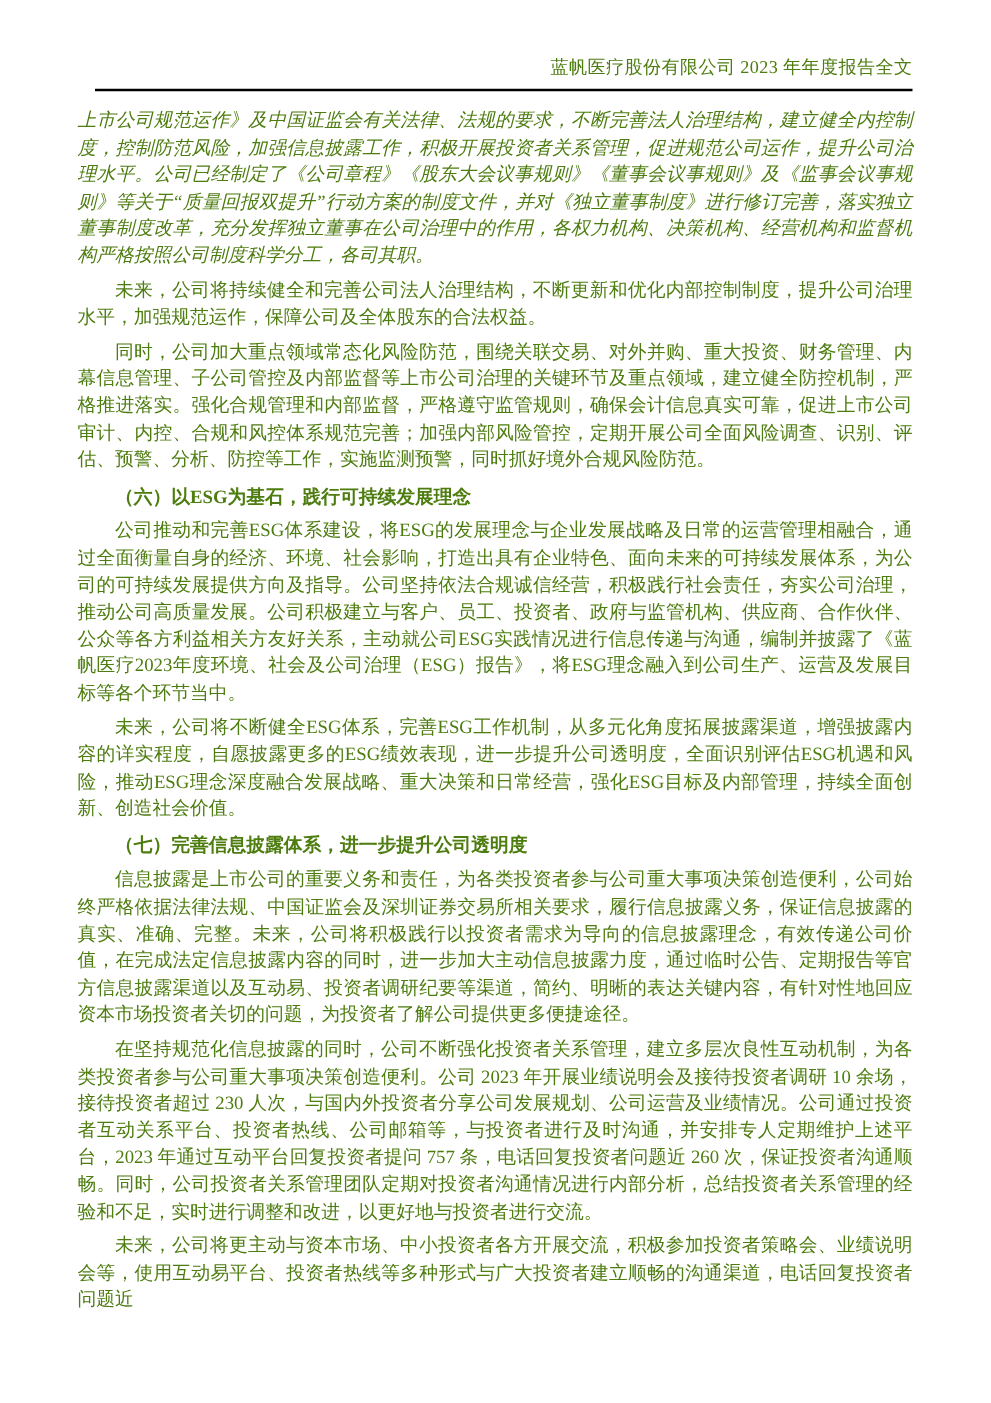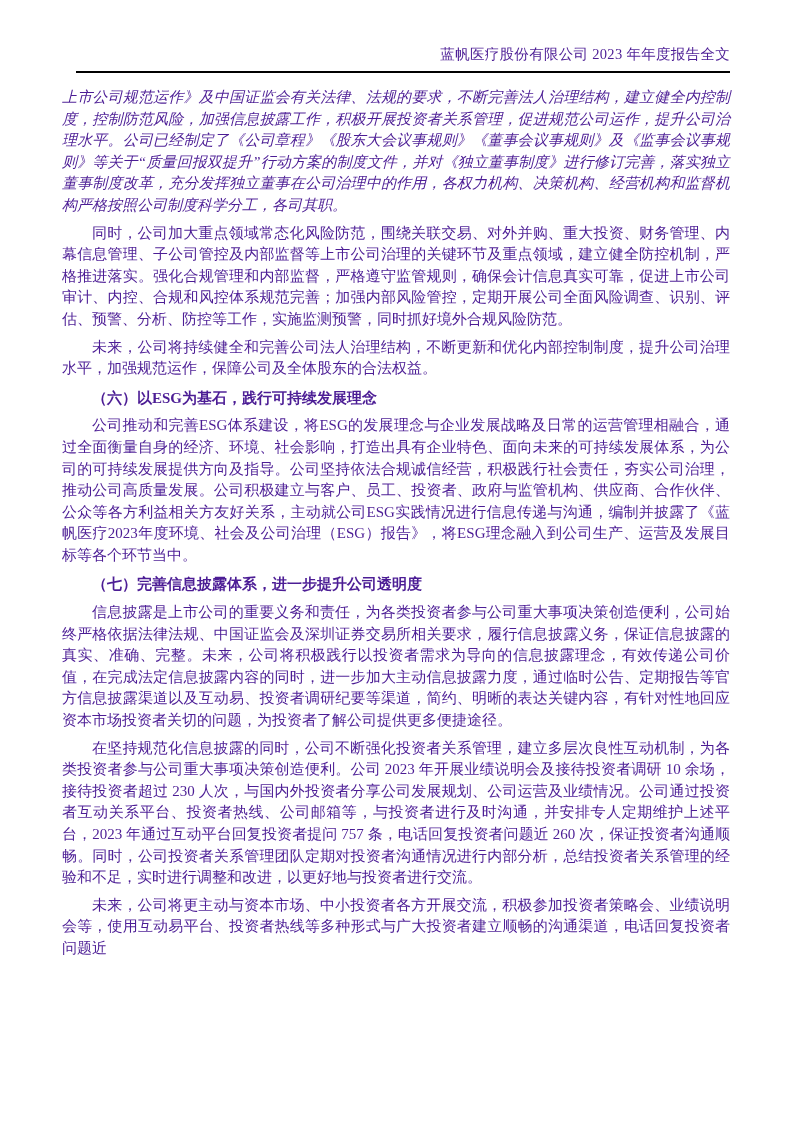--- a/index.html
+++ b/index.html
@@ -6,21 +6,21 @@
     margin: 0;
     padding: 0;
     background: #ffffff;
   }
   .page {
     position: relative;
     width: 793px;
     height: 1122px;
     margin: 0 auto;
     background: #ffffff;
-    color: #4c1d95;
+    color: #4d7c0f;
     font-family: "Liberation Serif", "DejaVu Serif", serif;
     overflow: hidden;
     box-sizing: border-box;
   }
   .page-header {
     margin: 44px 63px 0 76px;
     padding-bottom: 7px;
     border-bottom: 2px solid #000000;
     text-align: right;
     font-size: 14.5px;
@@ -53,28 +53,29 @@
 <div class="page">
 
   <div class="page-header">
     <span>蓝帆医疗股份有限公司 2023 年年度报告全文</span>
   </div>
 
   <div class="doc-body">
 
     <p class="para continuation">上市公司规范运作》及中国证监会有关法律、法规的要求，不断完善法人治理结构，建立健全内控制度，控制防范风险，加强信息披露工作，积极开展投资者关系管理，促进规范公司运作，提升公司治理水平。公司已经制定了《公司章程》《股东大会议事规则》《董事会议事规则》及《监事会议事规则》等关于“质量回报双提升”行动方案的制度文件，并对《独立董事制度》进行修订完善，落实独立董事制度改革，充分发挥独立董事在公司治理中的作用，各权力机构、决策机构、经营机构和监督机构严格按照公司制度科学分工，各司其职。</p>
 
+    <p class="para">未来，公司将持续健全和完善公司法人治理结构，不断更新和优化内部控制制度，提升公司治理水平，加强规范运作，保障公司及全体股东的合法权益。</p>
+
     <p class="para">同时，公司加大重点领域常态化风险防范，围绕关联交易、对外并购、重大投资、财务管理、内幕信息管理、子公司管控及内部监督等上市公司治理的关键环节及重点领域，建立健全防控机制，严格推进落实。强化合规管理和内部监督，严格遵守监管规则，确保会计信息真实可靠，促进上市公司审计、内控、合规和风控体系规范完善；加强内部风险管控，定期开展公司全面风险调查、识别、评估、预警、分析、防控等工作，实施监测预警，同时抓好境外合规风险防范。</p>
-
-    <p class="para">未来，公司将持续健全和完善公司法人治理结构，不断更新和优化内部控制制度，提升公司治理水平，加强规范运作，保障公司及全体股东的合法权益。</p>
 
     <p class="heading">（六）以ESG为基石，践行可持续发展理念</p>
 
     <p class="para">公司推动和完善ESG体系建设，将ESG的发展理念与企业发展战略及日常的运营管理相融合，通过全面衡量自身的经济、环境、社会影响，打造出具有企业特色、面向未来的可持续发展体系，为公司的可持续发展提供方向及指导。公司坚持依法合规诚信经营，积极践行社会责任，夯实公司治理，推动公司高质量发展。公司积极建立与客户、员工、投资者、政府与监管机构、供应商、合作伙伴、公众等各方利益相关方友好关系，主动就公司ESG实践情况进行信息传递与沟通，编制并披露了《蓝帆医疗2023年度环境、社会及公司治理（ESG）报告》，将ESG理念融入到公司生产、运营及发展目标等各个环节当中。</p>
 
+    <p class="para">未来，公司将不断健全ESG体系，完善ESG工作机制，从多元化角度拓展披露渠道，增强披露内容的详实程度，自愿披露更多的ESG绩效表现，进一步提升公司透明度，全面识别评估ESG机遇和风险，推动ESG理念深度融合发展战略、重大决策和日常经营，强化ESG目标及内部管理，持续全面创新、创造社会价值。</p>
 
     <p class="heading">（七）完善信息披露体系，进一步提升公司透明度</p>
 
     <p class="para">信息披露是上市公司的重要义务和责任，为各类投资者参与公司重大事项决策创造便利，公司始终严格依据法律法规、中国证监会及深圳证券交易所相关要求，履行信息披露义务，保证信息披露的真实、准确、完整。未来，公司将积极践行以投资者需求为导向的信息披露理念，有效传递公司价值，在完成法定信息披露内容的同时，进一步加大主动信息披露力度，通过临时公告、定期报告等官方信息披露渠道以及互动易、投资者调研纪要等渠道，简约、明晰的表达关键内容，有针对性地回应资本市场投资者关切的问题，为投资者了解公司提供更多便捷途径。</p>
 
     <p class="para">在坚持规范化信息披露的同时，公司不断强化投资者关系管理，建立多层次良性互动机制，为各类投资者参与公司重大事项决策创造便利。公司 2023 年开展业绩说明会及接待投资者调研 10 余场，接待投资者超过 230 人次，与国内外投资者分享公司发展规划、公司运营及业绩情况。公司通过投资者互动关系平台、投资者热线、公司邮箱等，与投资者进行及时沟通，并安排专人定期维护上述平台，2023 年通过互动平台回复投资者提问 757 条，电话回复投资者问题近 260 次，保证投资者沟通顺畅。同时，公司投资者关系管理团队定期对投资者沟通情况进行内部分析，总结投资者关系管理的经验和不足，实时进行调整和改进，以更好地与投资者进行交流。</p>
 
     <p class="para">未来，公司将更主动与资本市场、中小投资者各方开展交流，积极参加投资者策略会、业绩说明会等，使用互动易平台、投资者热线等多种形式与广大投资者建立顺畅的沟通渠道，电话回复投资者问题近</p>
 
   </div>

